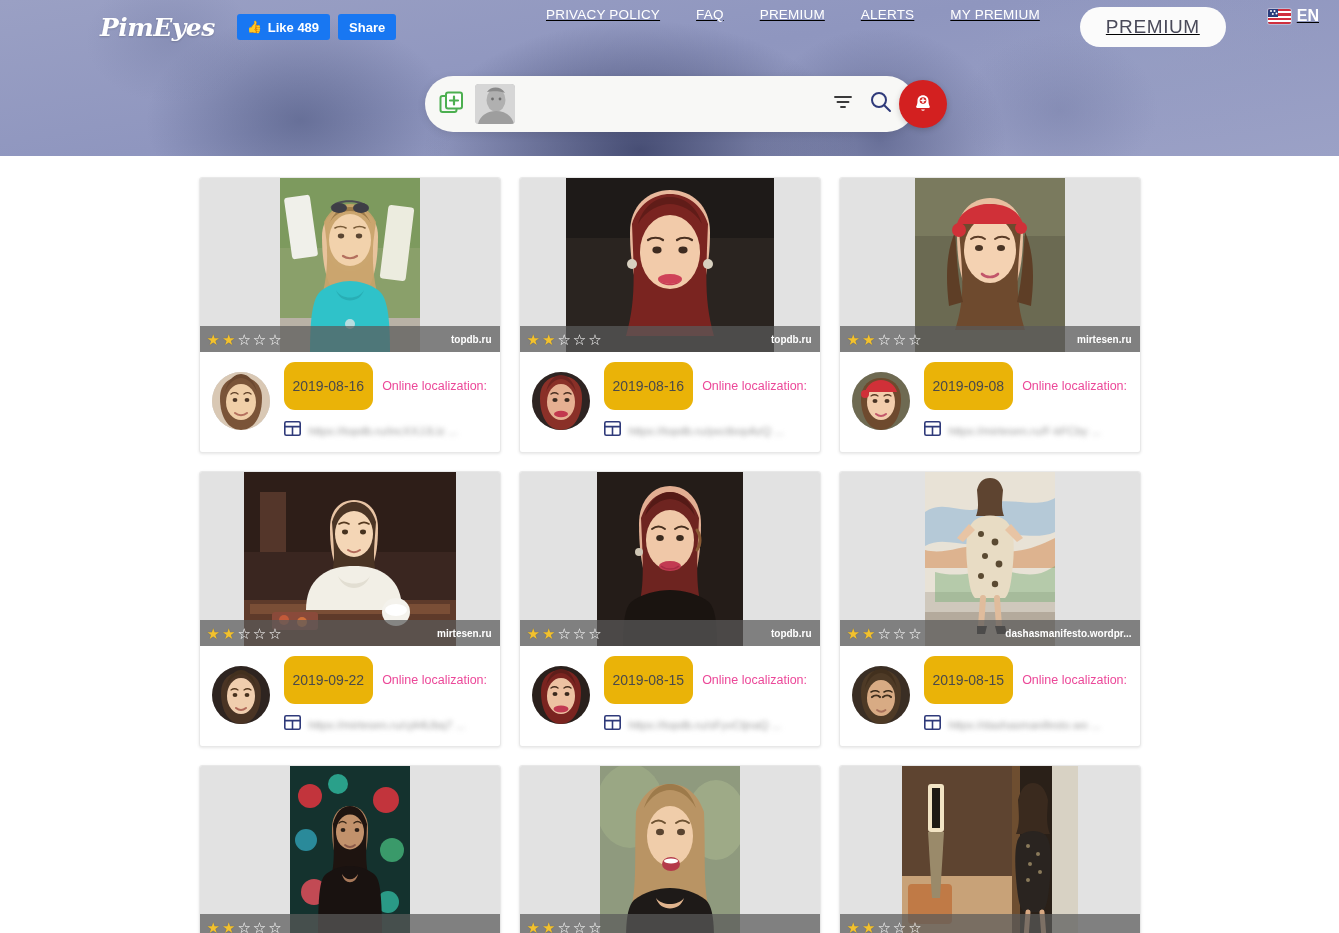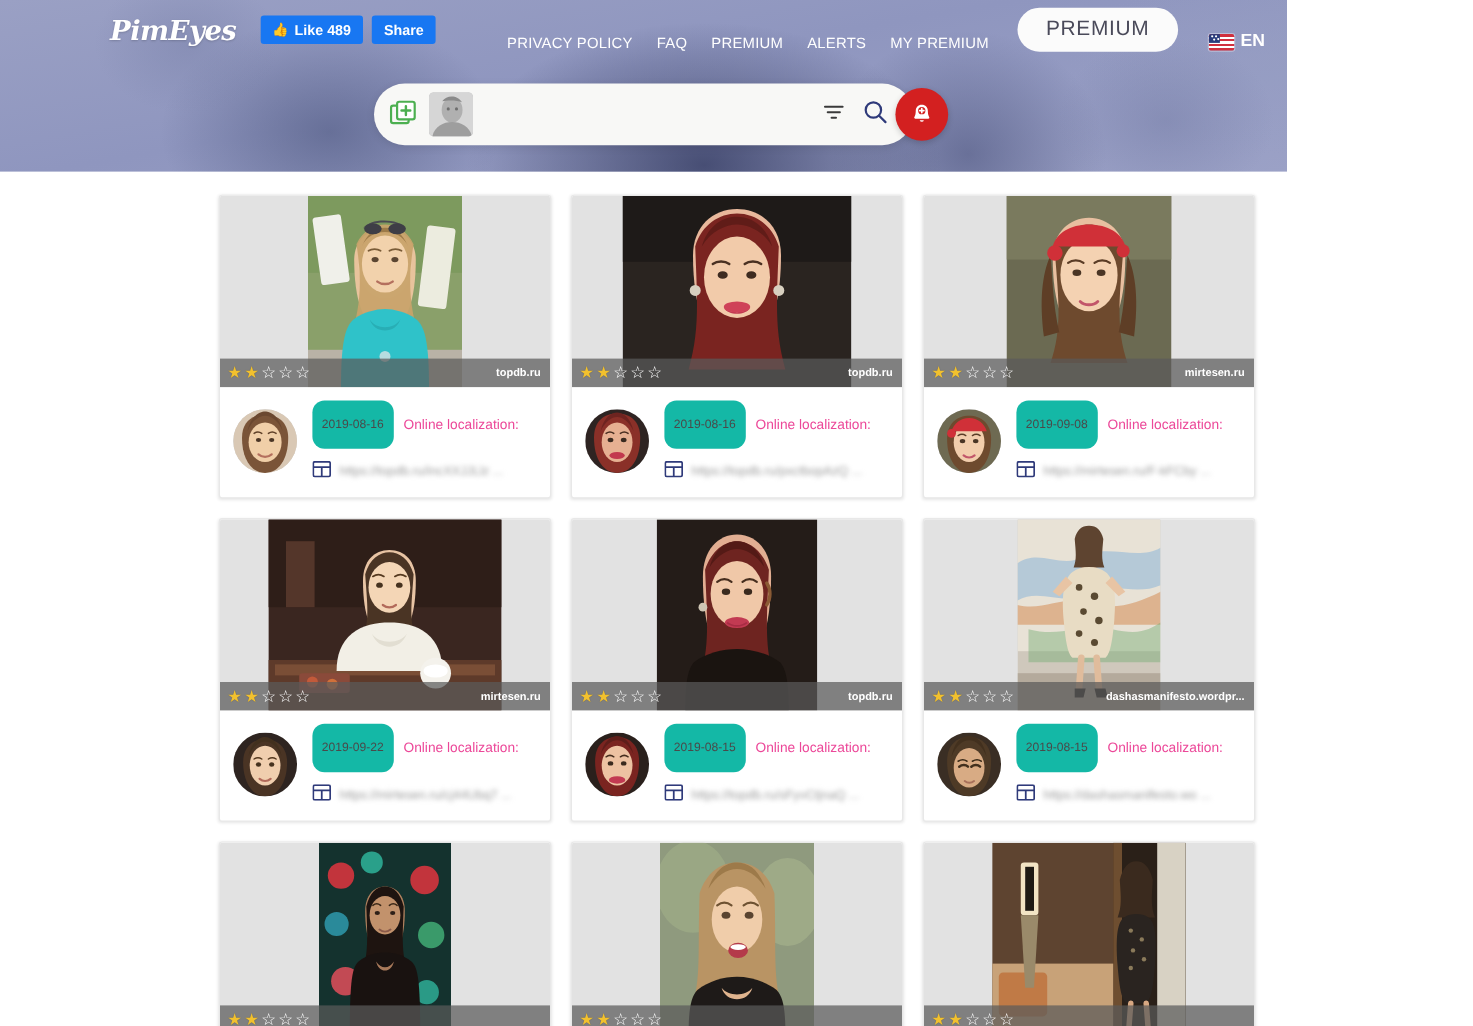--- a/index.html
+++ b/index.html
@@ -6,21 +6,21 @@
   html, body {
     width: 1339px; height: 933px;
     font-family: "Liberation Sans", sans-serif;
     background: #ffffff;
     overflow: hidden;
   }
 
   
   .banner {
     position: relative;
-    width: 1170px; height: 156px;
+    width: 1339px; height: 156px;
     background:
       radial-gradient(ellipse 220px 150px at 300px 120px, rgba(70,80,120,0.55), rgba(70,80,120,0) 70%),
       radial-gradient(ellipse 300px 180px at 640px 150px, rgba(45,52,90,0.75), rgba(45,52,90,0) 72%),
       radial-gradient(ellipse 180px 160px at 880px 140px, rgba(60,68,110,0.5), rgba(60,68,110,0) 70%),
       radial-gradient(ellipse 260px 120px at 1150px 60px, rgba(150,158,195,0.55), rgba(150,158,195,0) 70%),
       linear-gradient(170deg, #9aa0c4 0%, #8f96bf 45%, #9ba1c6 100%);
     overflow: hidden;
   }
   .banner::after {
     content: "";
@@ -55,22 +55,23 @@
     font-size: 13px; font-weight: bold;
     border-radius: 3px;
     padding: 5px 11px;
     height: 26px;
     cursor: pointer;
     white-space: nowrap;
   }
   .fb-thumb { font-size: 12px; line-height: 1; }
 
   .nav {
-    display: flex; align-items: flex-end; gap: 22px;
+    display: flex; align-items: flex-start; gap: 36px;
     margin-left: auto;
+    text-decoration: underline;
   }
   .nav-link {
     color: #ffffff;
     font-size: 13.5px;
     letter-spacing: 0.2px;
     white-space: nowrap;
     cursor: pointer;
   }
   .premium-btn {
     background: #fbfbfb;
@@ -193,22 +194,22 @@
   }
   .avatar {
     width: 58px; height: 58px; border-radius: 50%;
     overflow: hidden; flex: none; background: #cfcfcf;
     cursor: pointer;
   }
   .avatar svg { display: block; }
   .card-meta { margin-left: 14px; flex: 1; min-width: 0; }
   .meta-row-1 { display: flex; align-items: center; gap: 9px; }
   .date-badge {
-    background: #14b8a6; color: #4a4a4a;
-    font-size: 11px;
+    background: #eab308; color: #4a4a4a;
+    font-size: 14px;
     border-radius: 11px;
     padding: 16px 9px;
     white-space: nowrap;
   }
   .loc-label { font-size: 12.5px; color: #ec4899; white-space: nowrap; }
   .meta-row-2 { display: flex; align-items: center; gap: 8px; margin-top: 11px; }
   .url-icon { flex: none; cursor: pointer; }
   .url-blur {
     font-size: 11.5px; color: #9b9b9b;
     filter: blur(2.4px);

